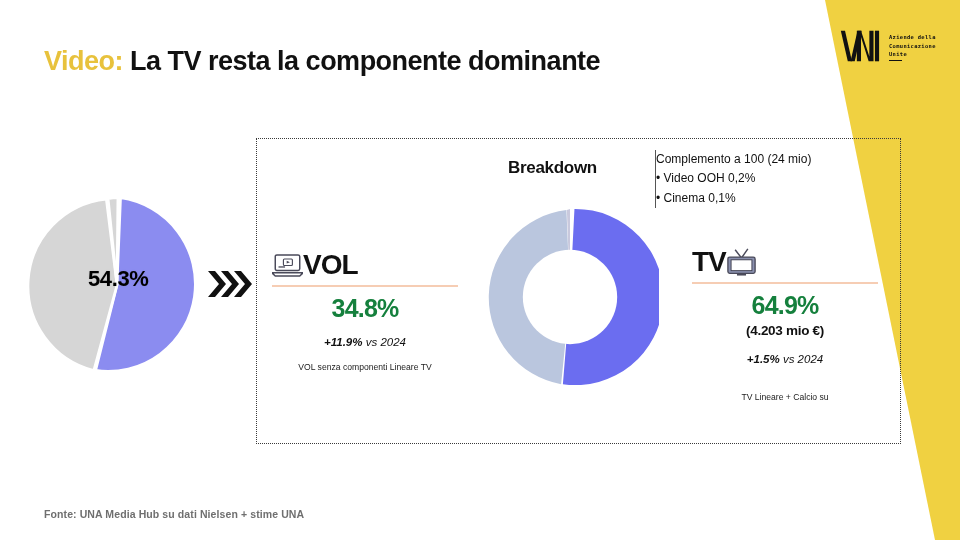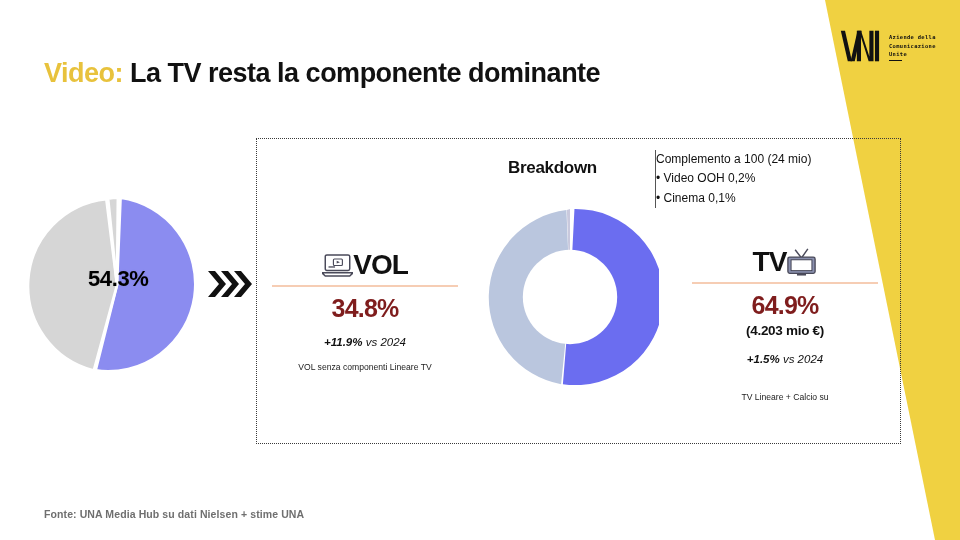--- a/index.html
+++ b/index.html
@@ -28,21 +28,21 @@
   .logo-mark{width:42px;height:32px;display:block;}
   .logo-text{
     font-size:5.4px;line-height:1.58;letter-spacing:.35px;
     font-family:"DejaVu Sans Mono","Liberation Mono",monospace;
     color:#111;font-weight:700;padding-top:3px;white-space:nowrap;
   }
   .logo-rule{display:block;width:13px;height:1.4px;background:#111;margin-top:1.5px;}
 
   
   .title{
-    position:absolute;left:44px;top:40px;z-index:2;
+    position:absolute;left:44px;top:28px;z-index:2;
     font-size:27px;font-weight:700;letter-spacing:-.5px;white-space:nowrap;
   }
   .title .accent{color:#e8c23c;}
   .title .rest{color:#111111;}
 
   
   .pie-wrap{position:absolute;left:28px;top:196px;width:178px;height:178px;z-index:2;}
   .pie-label{
     position:absolute;left:60px;top:70px;width:120px;
     color:#000000;font-size:22px;font-weight:700;letter-spacing:-.4px;
@@ -73,25 +73,25 @@
     border-left:1.6px solid #555;
     font-size:12px;line-height:1.62;color:#111;white-space:nowrap;
   }
 
   
   .metric{position:absolute;z-index:3;text-align:center;}
   .metric.vol{left:272px;top:248px;width:186px;}
   .metric.tv {left:692px;top:245px;width:186px;}
 
   .metric-head{
-    display:flex;align-items:center;justify-content:center;height:34px;
+    display:flex;align-items:center;justify-content:flex-start;height:34px;
   }
   .metric-name{font-size:28px;font-weight:700;letter-spacing:-1px;color:#111;line-height:1;}
   .metric-rule{height:2px;background:#f6cdb4;margin-top:3px;width:100%;}
-  .metric-pct{font-size:25px;font-weight:700;letter-spacing:-.8px;margin-top:9px;color:#7f1d1d;line-height:1;}
+  .metric-pct{font-size:25px;font-weight:700;letter-spacing:-.8px;margin-top:9px;color:#15803d;line-height:1;}
   .metric-abs{font-size:13.5px;font-weight:700;margin-top:5px;color:#111;letter-spacing:-.3px;}
   .metric-delta{font-size:11.5px;margin-top:15px;color:#111;}
   .metric-delta b{font-weight:700;font-style:italic;}
   .metric-delta i{font-style:italic;font-weight:400;}
   .metric-foot{font-size:8.6px;line-height:1.35;margin-top:14px;color:#222;}
   .metric.tv .metric-foot{margin-top:27px;}
 
   
   .footer{
     position:absolute;left:44px;top:508px;z-index:2;

